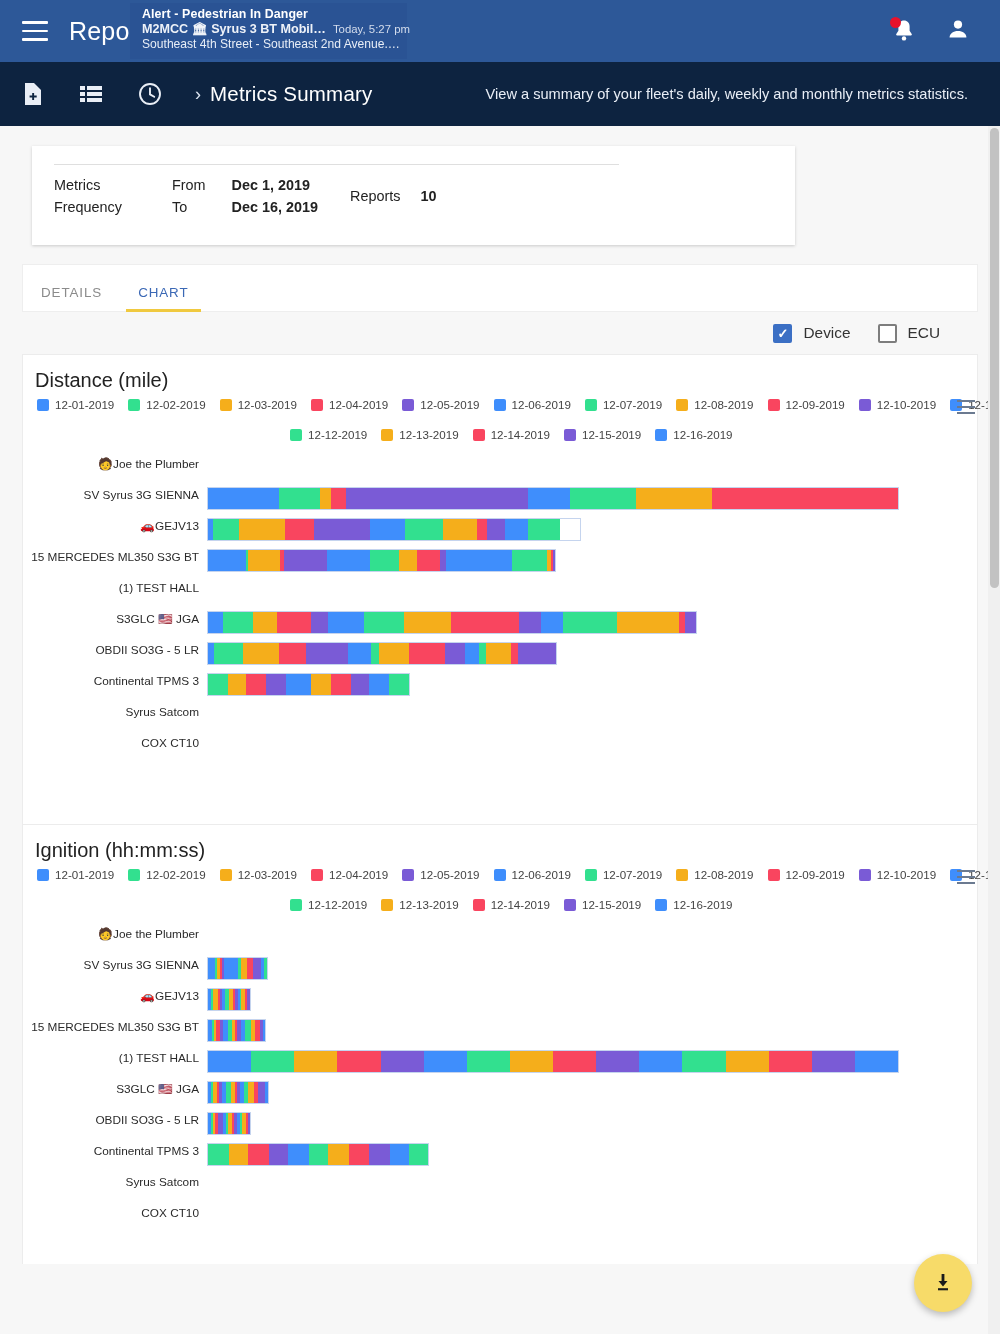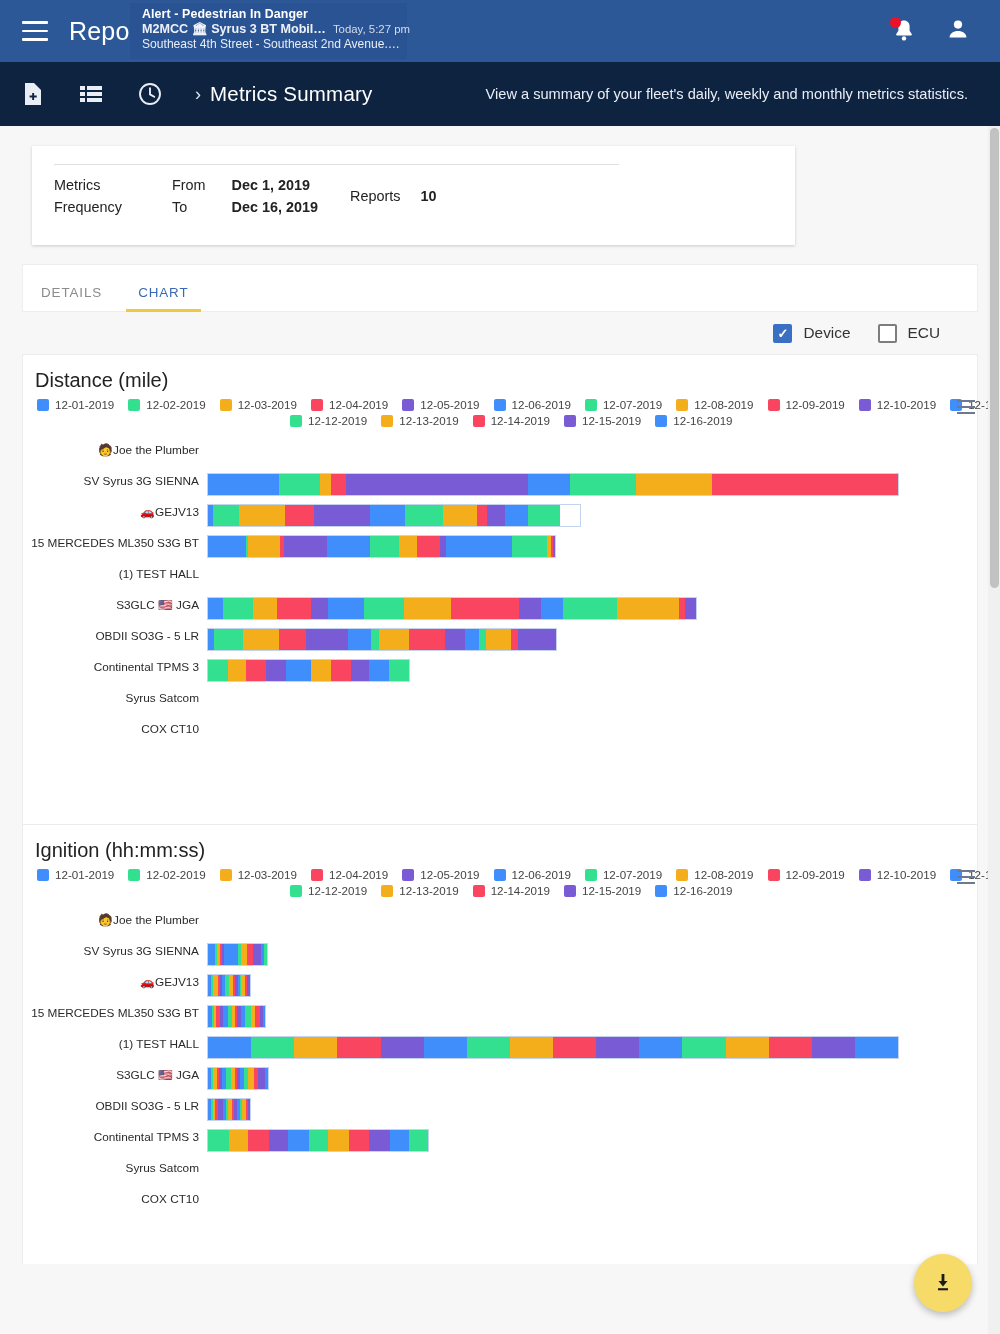--- a/index.html
+++ b/index.html
@@ -79,21 +79,21 @@
   .dev-row { width:956px; margin-left:22px; height:42px; display:flex; align-items:center; justify-content:flex-end; padding-right:22px; gap:11px; }
   .cb { width:19px; height:19px; border:2px solid #7d7d7d; border-radius:2px; display:flex; align-items:center; justify-content:center; cursor:pointer; background:#fff;}
   .cb.on { background:#3b6fc4; border-color:#3b6fc4; }
   .cb.on:after { content:"✓"; color:#fff; font-size:13px; line-height:1; font-weight:bold;}
   .cb-lbl { font-size:15.4px; color:#333; margin-right:16px; }
 
   
   .panel { width:956px; margin-left:22px; background:#fff; border:1px solid #ececec; border-bottom:none; position:relative; }
   .panel-title { font-size:20px; color:#222; padding:14px 0 6px 12px; font-weight:400; }
   .legend { padding:0 0 4px 14px; position:relative; }
-  .legend-rows { display:flex; flex-direction:column; gap:3px; }
+  .legend-rows { display:flex; flex-direction:column; gap:17px; }
   .legend-row { display:flex; flex-wrap:nowrap; }
   .legend-row.r2 { padding-left:253px; }
   .lg-item { display:flex; align-items:center; gap:6px; margin-right:14px; white-space:nowrap; cursor:pointer; }
   .lg-sw { width:12px; height:12px; border-radius:2px; }
   .lg-txt { font-size:11.6px; color:#444; }
   .lg-menu { position:absolute; right:2px; top:2px; width:18px; height:14px; display:flex; flex-direction:column; justify-content:space-between; cursor:pointer; }
   .lg-menu i { display:block; height:2.4px; background:#6b7a90; }
 
   .plot { padding:12px 0 8px 0; }
   .prow { display:flex; height:31px; }

